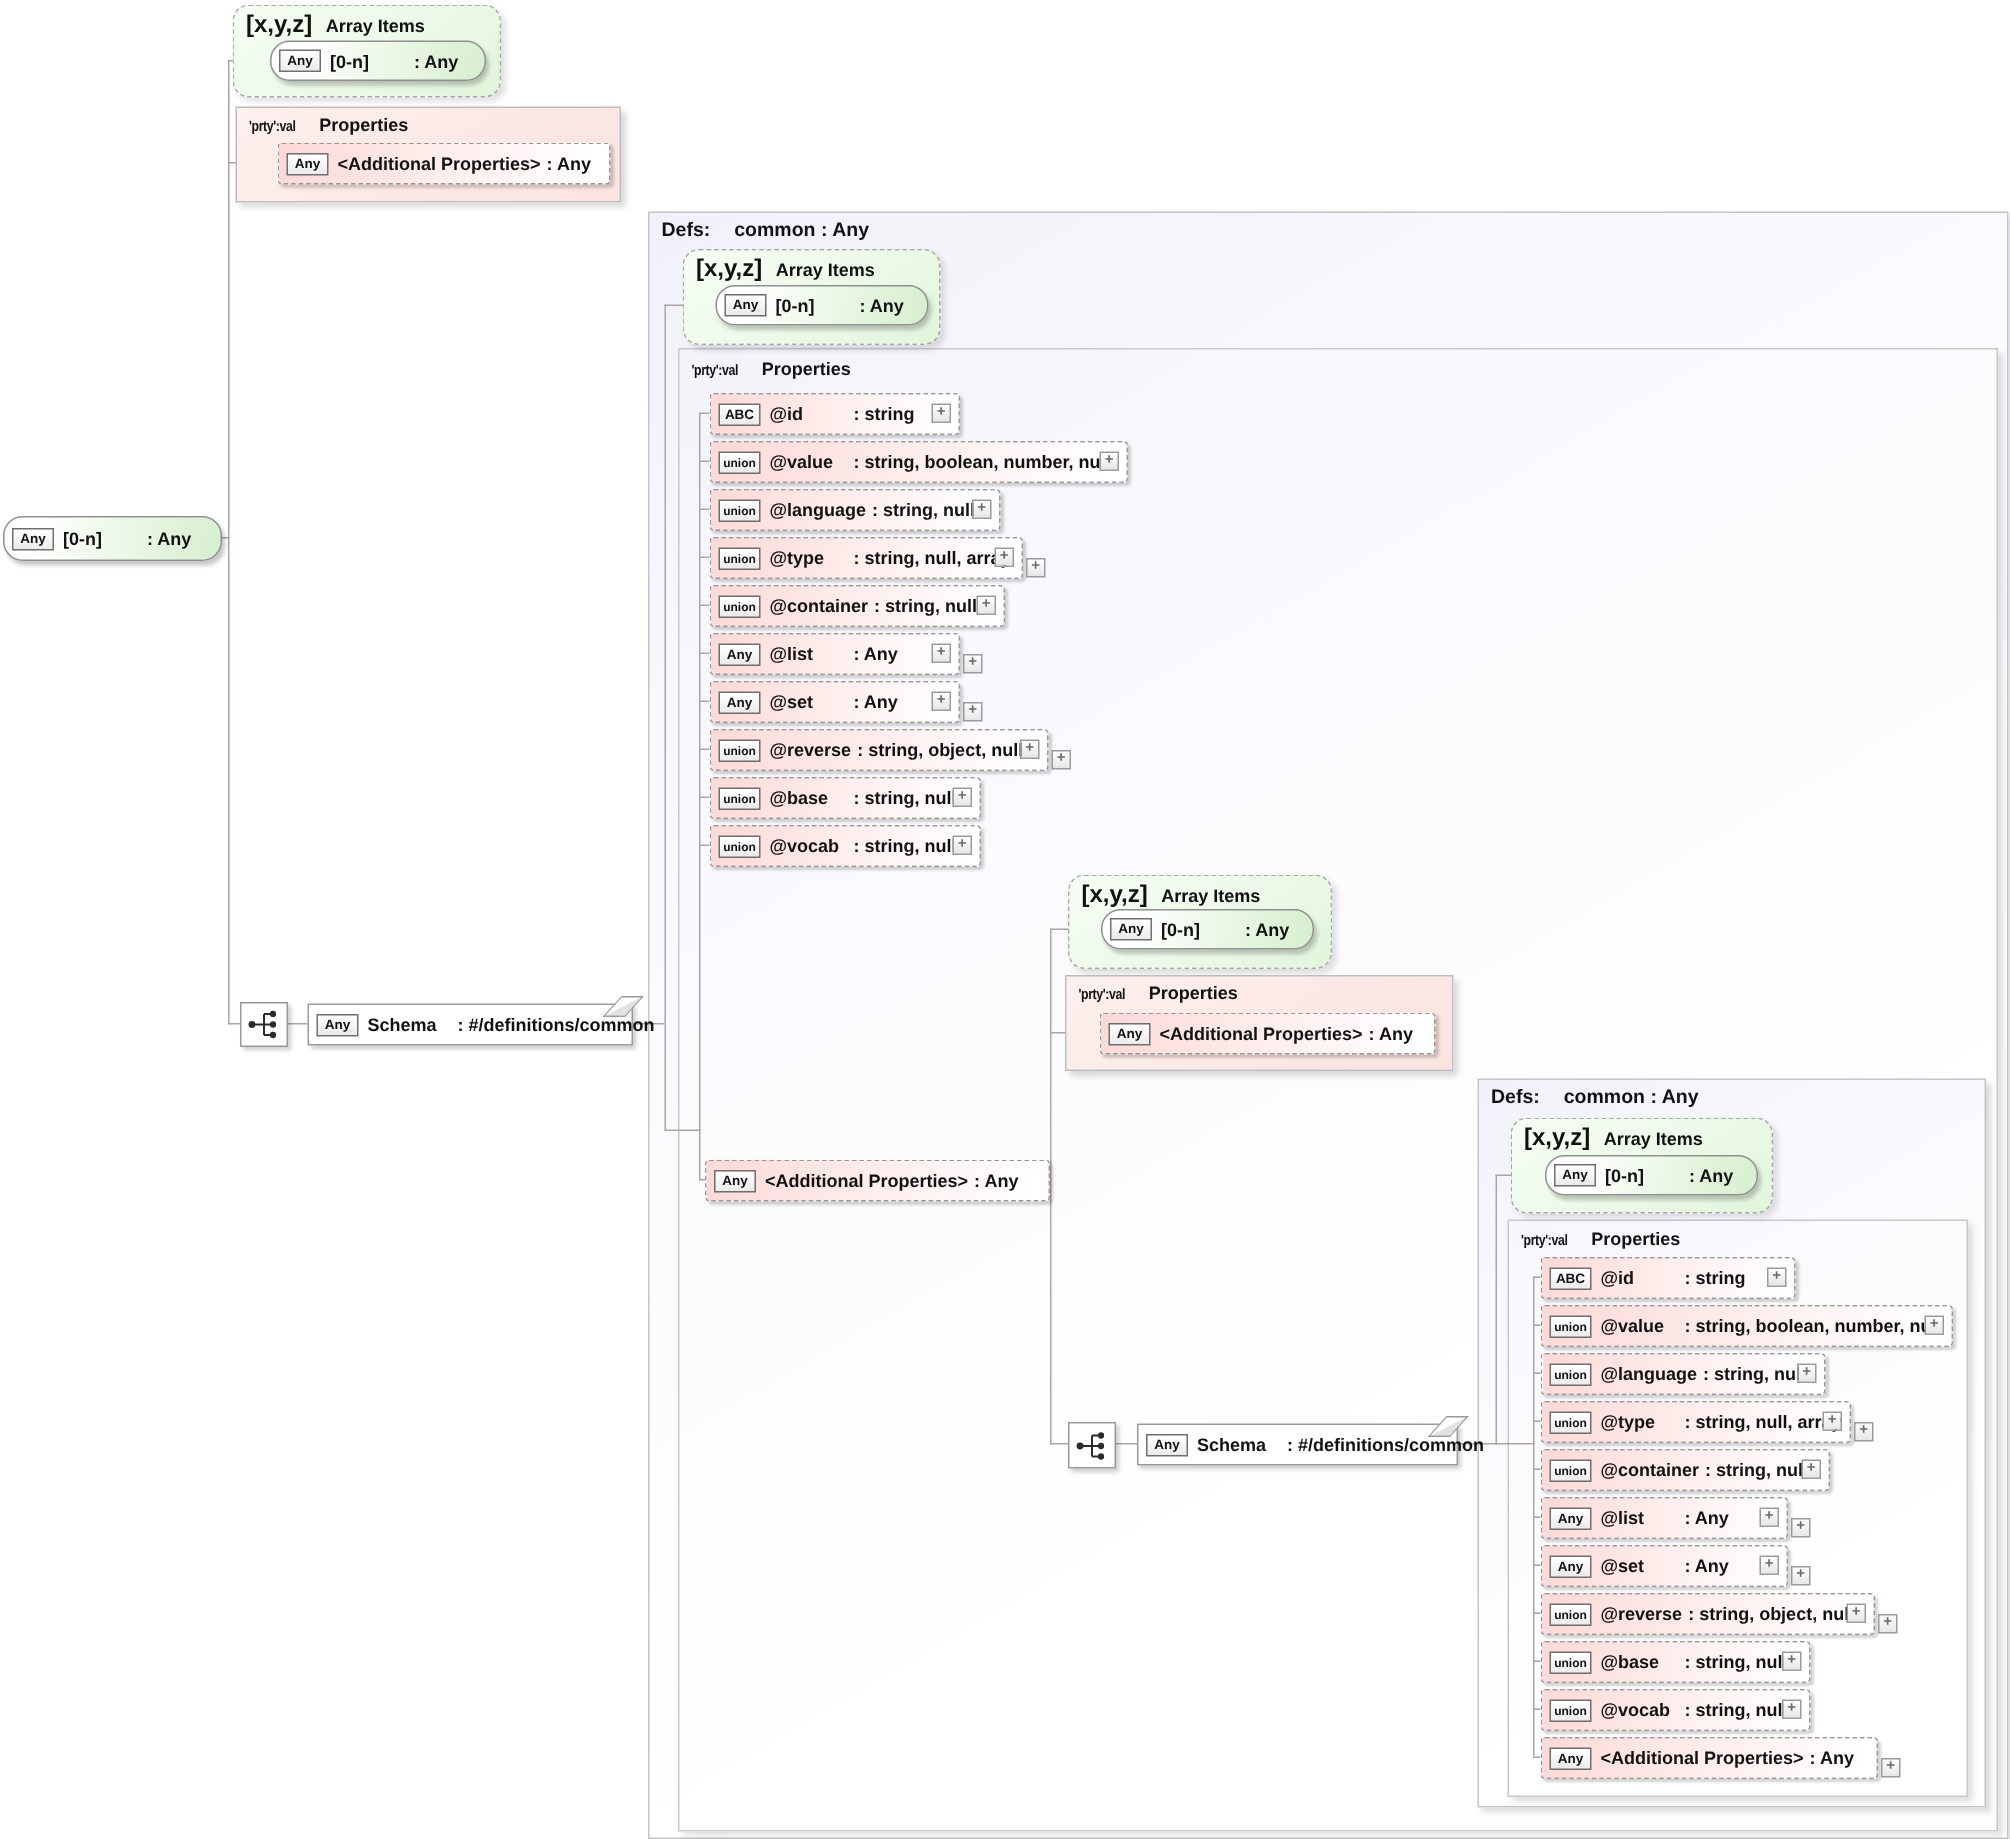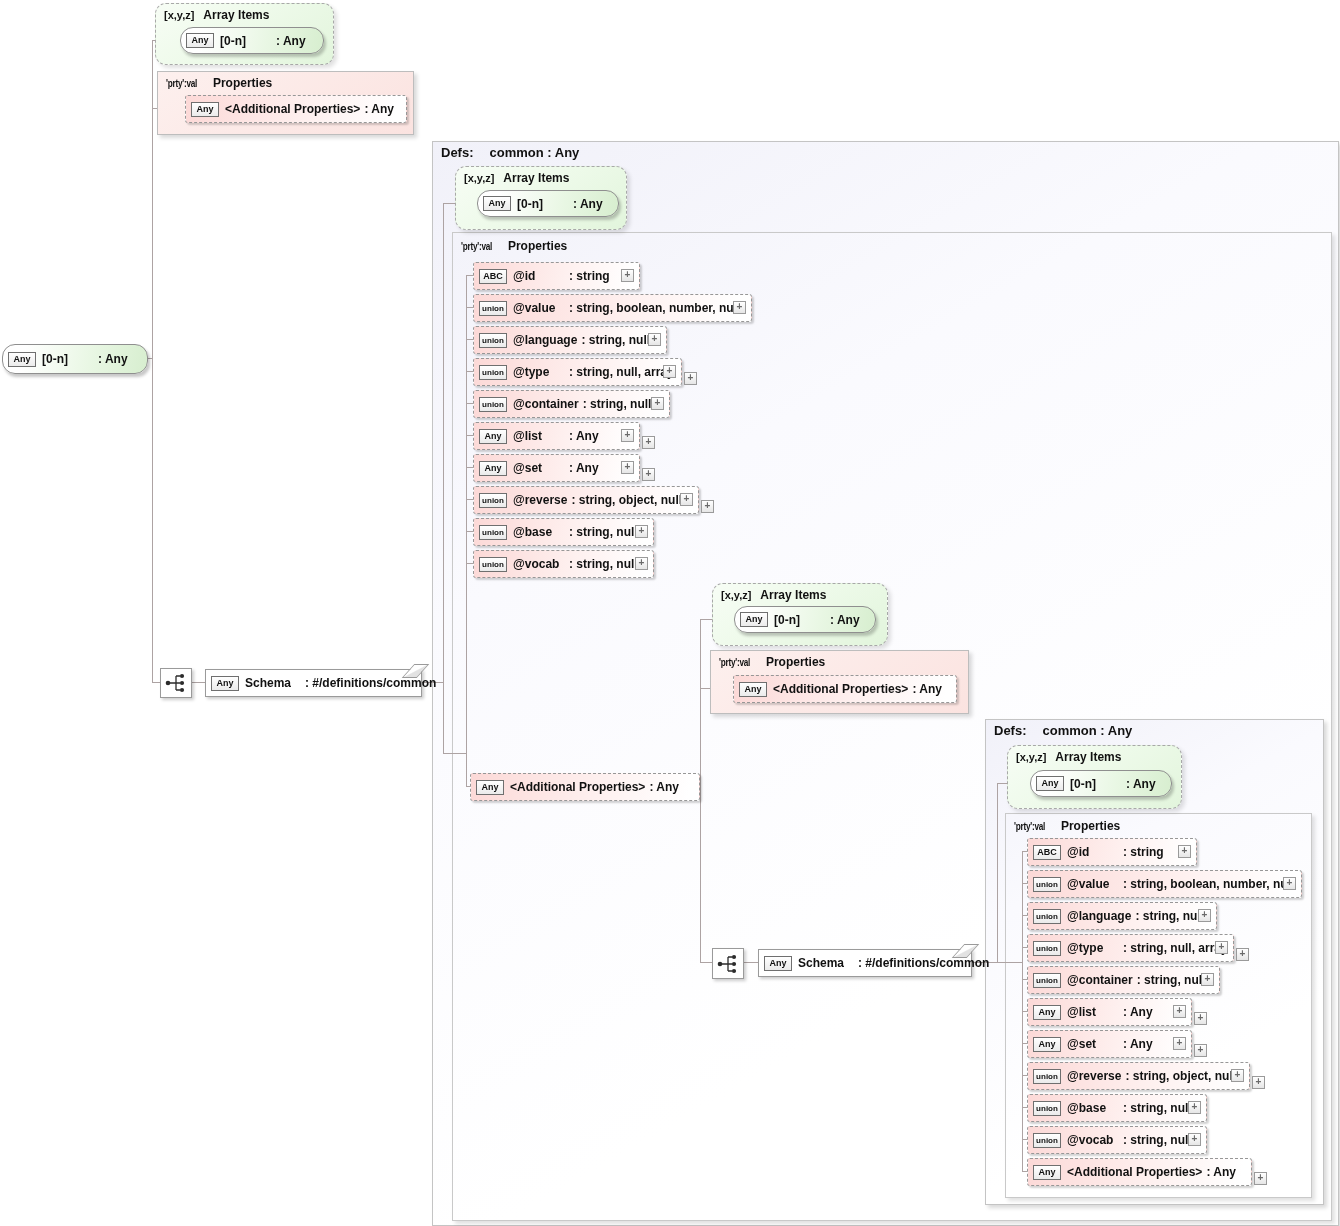--- a/index.html
+++ b/index.html
@@ -11,21 +11,21 @@
             box-shadow:3px 3px 4px rgba(0,0,0,.15);}
   .props-big{border:1px solid #c9c9c9;background:linear-gradient(110deg,#fbeceา 0%,#fbecea 0%,#fdf7f6 45%,#ffffff 85%);
              box-shadow:3px 3px 4px rgba(0,0,0,.12);}
   .props-sm{border:1px solid #bdbdbd;background:linear-gradient(145deg,#fdf0ee,#fbe3e0);
             box-shadow:3px 3px 4px rgba(0,0,0,.15);}
   .array-box{border:1px dashed #a8a8a8;border-radius:11px;
              background:linear-gradient(145deg,#f7fdf5 0%,#eefaea 45%,#e2f5dc 100%);
              box-shadow:3px 3px 4px rgba(0,0,0,.12);}
   
   .bhdr{display:flex;align-items:baseline;gap:9px;font-size:12px;white-space:nowrap;}
-  .bhdr .tag{font-size:11px;}
+  .bhdr .tag{font-size:16px;}
   .ptag{font-size:10px;transform:scaleX(.82);transform-origin:left center;letter-spacing:-.3px;}
   .dhdr{display:flex;align-items:baseline;gap:16px;font-size:13px;white-space:nowrap;}
   .dhdr .dtitle{font-size:13px;}
   
   .row{border:1px dashed #979797;border-radius:3px;display:flex;align-items:center;white-space:nowrap;
        background:linear-gradient(100deg,#fcd9d7 0%,#fef0ef 55%,#ffffff 95%);
        box-shadow:2px 2px 2px rgba(0,0,0,.18);font-size:12px;}
   .pill{border:1px solid #8f8f8f;border-radius:13px;display:flex;align-items:center;white-space:nowrap;
         background:linear-gradient(100deg,#ffffff 15%,#e9f7e4 60%,#d7eecf 100%);
         box-shadow:2px 3px 3px rgba(0,0,0,.22);font-size:12px;}

